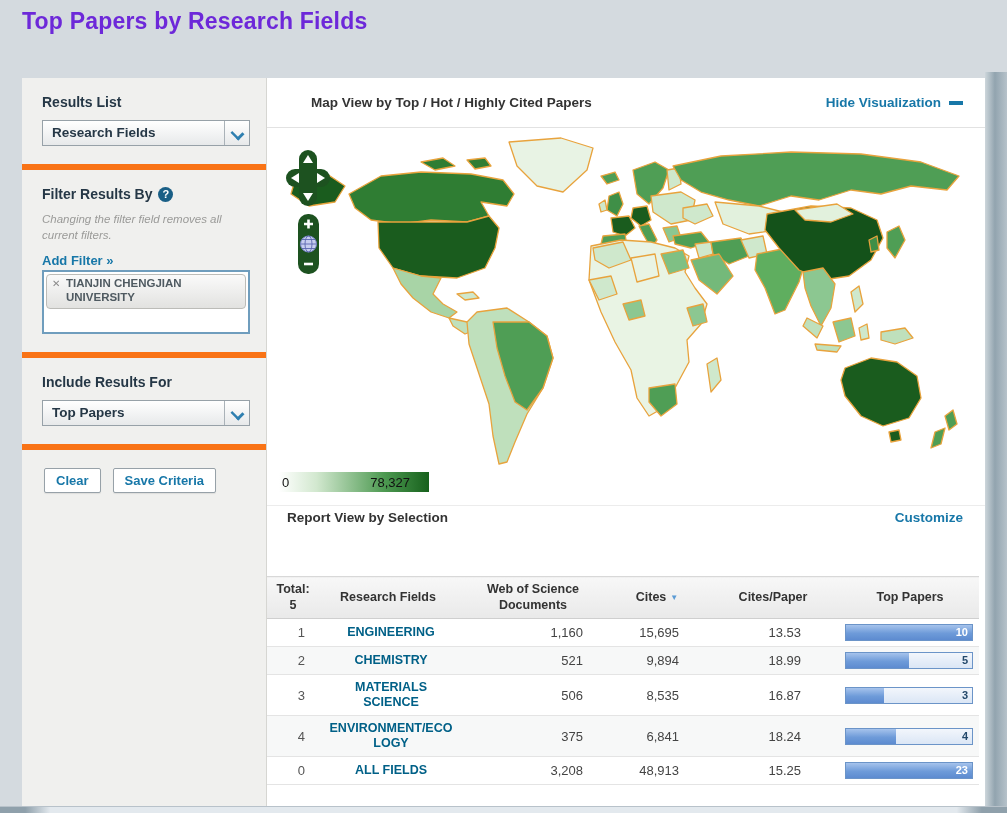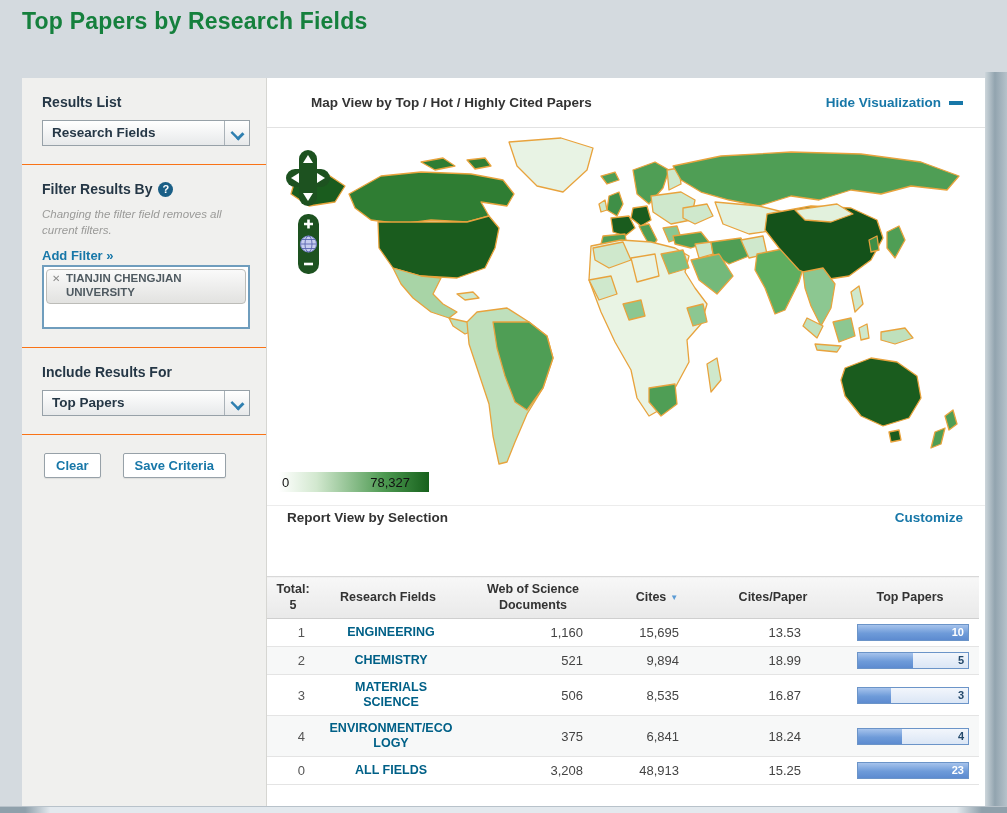--- a/index.html
+++ b/index.html
@@ -4,36 +4,36 @@
 <style>
   * { margin:0; padding:0; box-sizing:border-box; }
   html,body { width:1007px; height:813px; }
   body {
     font-family:"Liberation Sans","DejaVu Sans",sans-serif;
     background:#d4dadf;
     position:relative; overflow:hidden;
   }
   .page-title {
     position:absolute; left:22px; top:8px;
-    font-size:23px; font-weight:bold; color:#15803d; letter-spacing:0.2px;
+    font-size:23px; font-weight:bold; color:#6d28d9; letter-spacing:0.2px;
   }
   .band-right {
     position:absolute; right:0; top:72px; bottom:7px; width:22px;
     background:linear-gradient(to right,#cdd6db,#92a4af 45%,#b6c2ca);
   }
   .content {
     position:absolute; left:22px; right:22px; top:78px; bottom:7px;
     display:flex; background:#fff;
   }
   
   .sidebar {
     width:245px; background:#f0f0ee; border-right:1px solid #d6d6d2;
     flex:none;
   }
-  .sb-section { padding:16px 18px 18px 20px; border-bottom:1px solid #f97316; }
+  .sb-section { padding:16px 18px 18px 20px; border-bottom:6px solid #f97316; }
   .sb-section h2 { font-size:14px; color:#253746; margin-bottom:10px; }
   .dropdown {
     position:relative; height:26px; width:208px;
     border:1px solid #97a1a8; background:linear-gradient(#ffffff,#e7e9ea);
     cursor:pointer;
   }
   .dd-label {
     position:absolute; left:9px; top:0; line-height:24px;
     font-size:13.5px; font-weight:bold; color:#253746;
   }
@@ -57,21 +57,21 @@
   .filter-box {
     width:208px; height:64px; background:#fff; border:2px solid #6f9dbd; padding:2px;
   }
   .chip {
     position:relative; width:100%; padding:2px 4px 3px 19px;
     background:linear-gradient(#fafafa,#e2e2e0);
     border:1px solid #bcbcb8; border-radius:4px; cursor:pointer;
   }
   .chip-x { position:absolute; left:5px; top:3px; font-size:10px; color:#8a8a8a; font-weight:bold; cursor:pointer; }
   .chip-label { font-size:11.5px; font-weight:bold; color:#4f5a61; line-height:1.2; display:block; }
-  .btn-row { padding:18px 18px 0 22px; display:flex; gap:22px; }
+  .btn-row { padding:18px 18px 0 22px; display:flex; gap:12px; }
   .btn {
     background:#fff; border:1px solid #97a1a8; border-radius:2px;
     font-family:inherit; font-size:13px; font-weight:bold; color:#1777a8;
     padding:4px 11px; cursor:pointer; box-shadow:0 1px 1px rgba(0,0,0,.08);
   }
   
   .main { flex:1; background:#fff; position:relative; }
   .map-header {
     height:50px; display:flex; align-items:center; justify-content:space-between;
     padding:0 22px 0 20px; border-bottom:1px solid #e2e2e2;
@@ -115,21 +115,21 @@
     padding:5px 4px; vertical-align:middle; background:#fff;
   }
   tbody tr:nth-child(even) td { background:#f7f8f8; }
   td.c-rank { text-align:right; padding-right:14px; color:#555; }
   td.c-field { text-align:center; padding-left:10px; }
   .field-link { font-size:12.5px; font-weight:bold; color:#006087; text-decoration:none; cursor:pointer; overflow-wrap:anywhere; display:block; line-height:1.2; }
   td.c-num { text-align:right; padding-right:26px; }
   td.c-cpp { text-align:right; padding-right:40px; }
   td.c-bar { padding-right:10px; }
   .bar {
-    position:relative; width:112px; height:17px; margin-left:auto;
+    position:relative; width:128px; height:17px; margin-left:auto;
     border:1px solid #6b94c8; background:linear-gradient(#f2f6fc,#dbe6f5);
   }
   .bar-fill {
     position:absolute; left:0; top:0; bottom:0;
     background:linear-gradient(#a6c3ec,#6e9bd9 55%,#5d8bd0);
   }
   .bar-value {
     position:absolute; right:4px; top:0; line-height:15px;
     font-size:11px; font-weight:bold; color:#24496b;
   }

